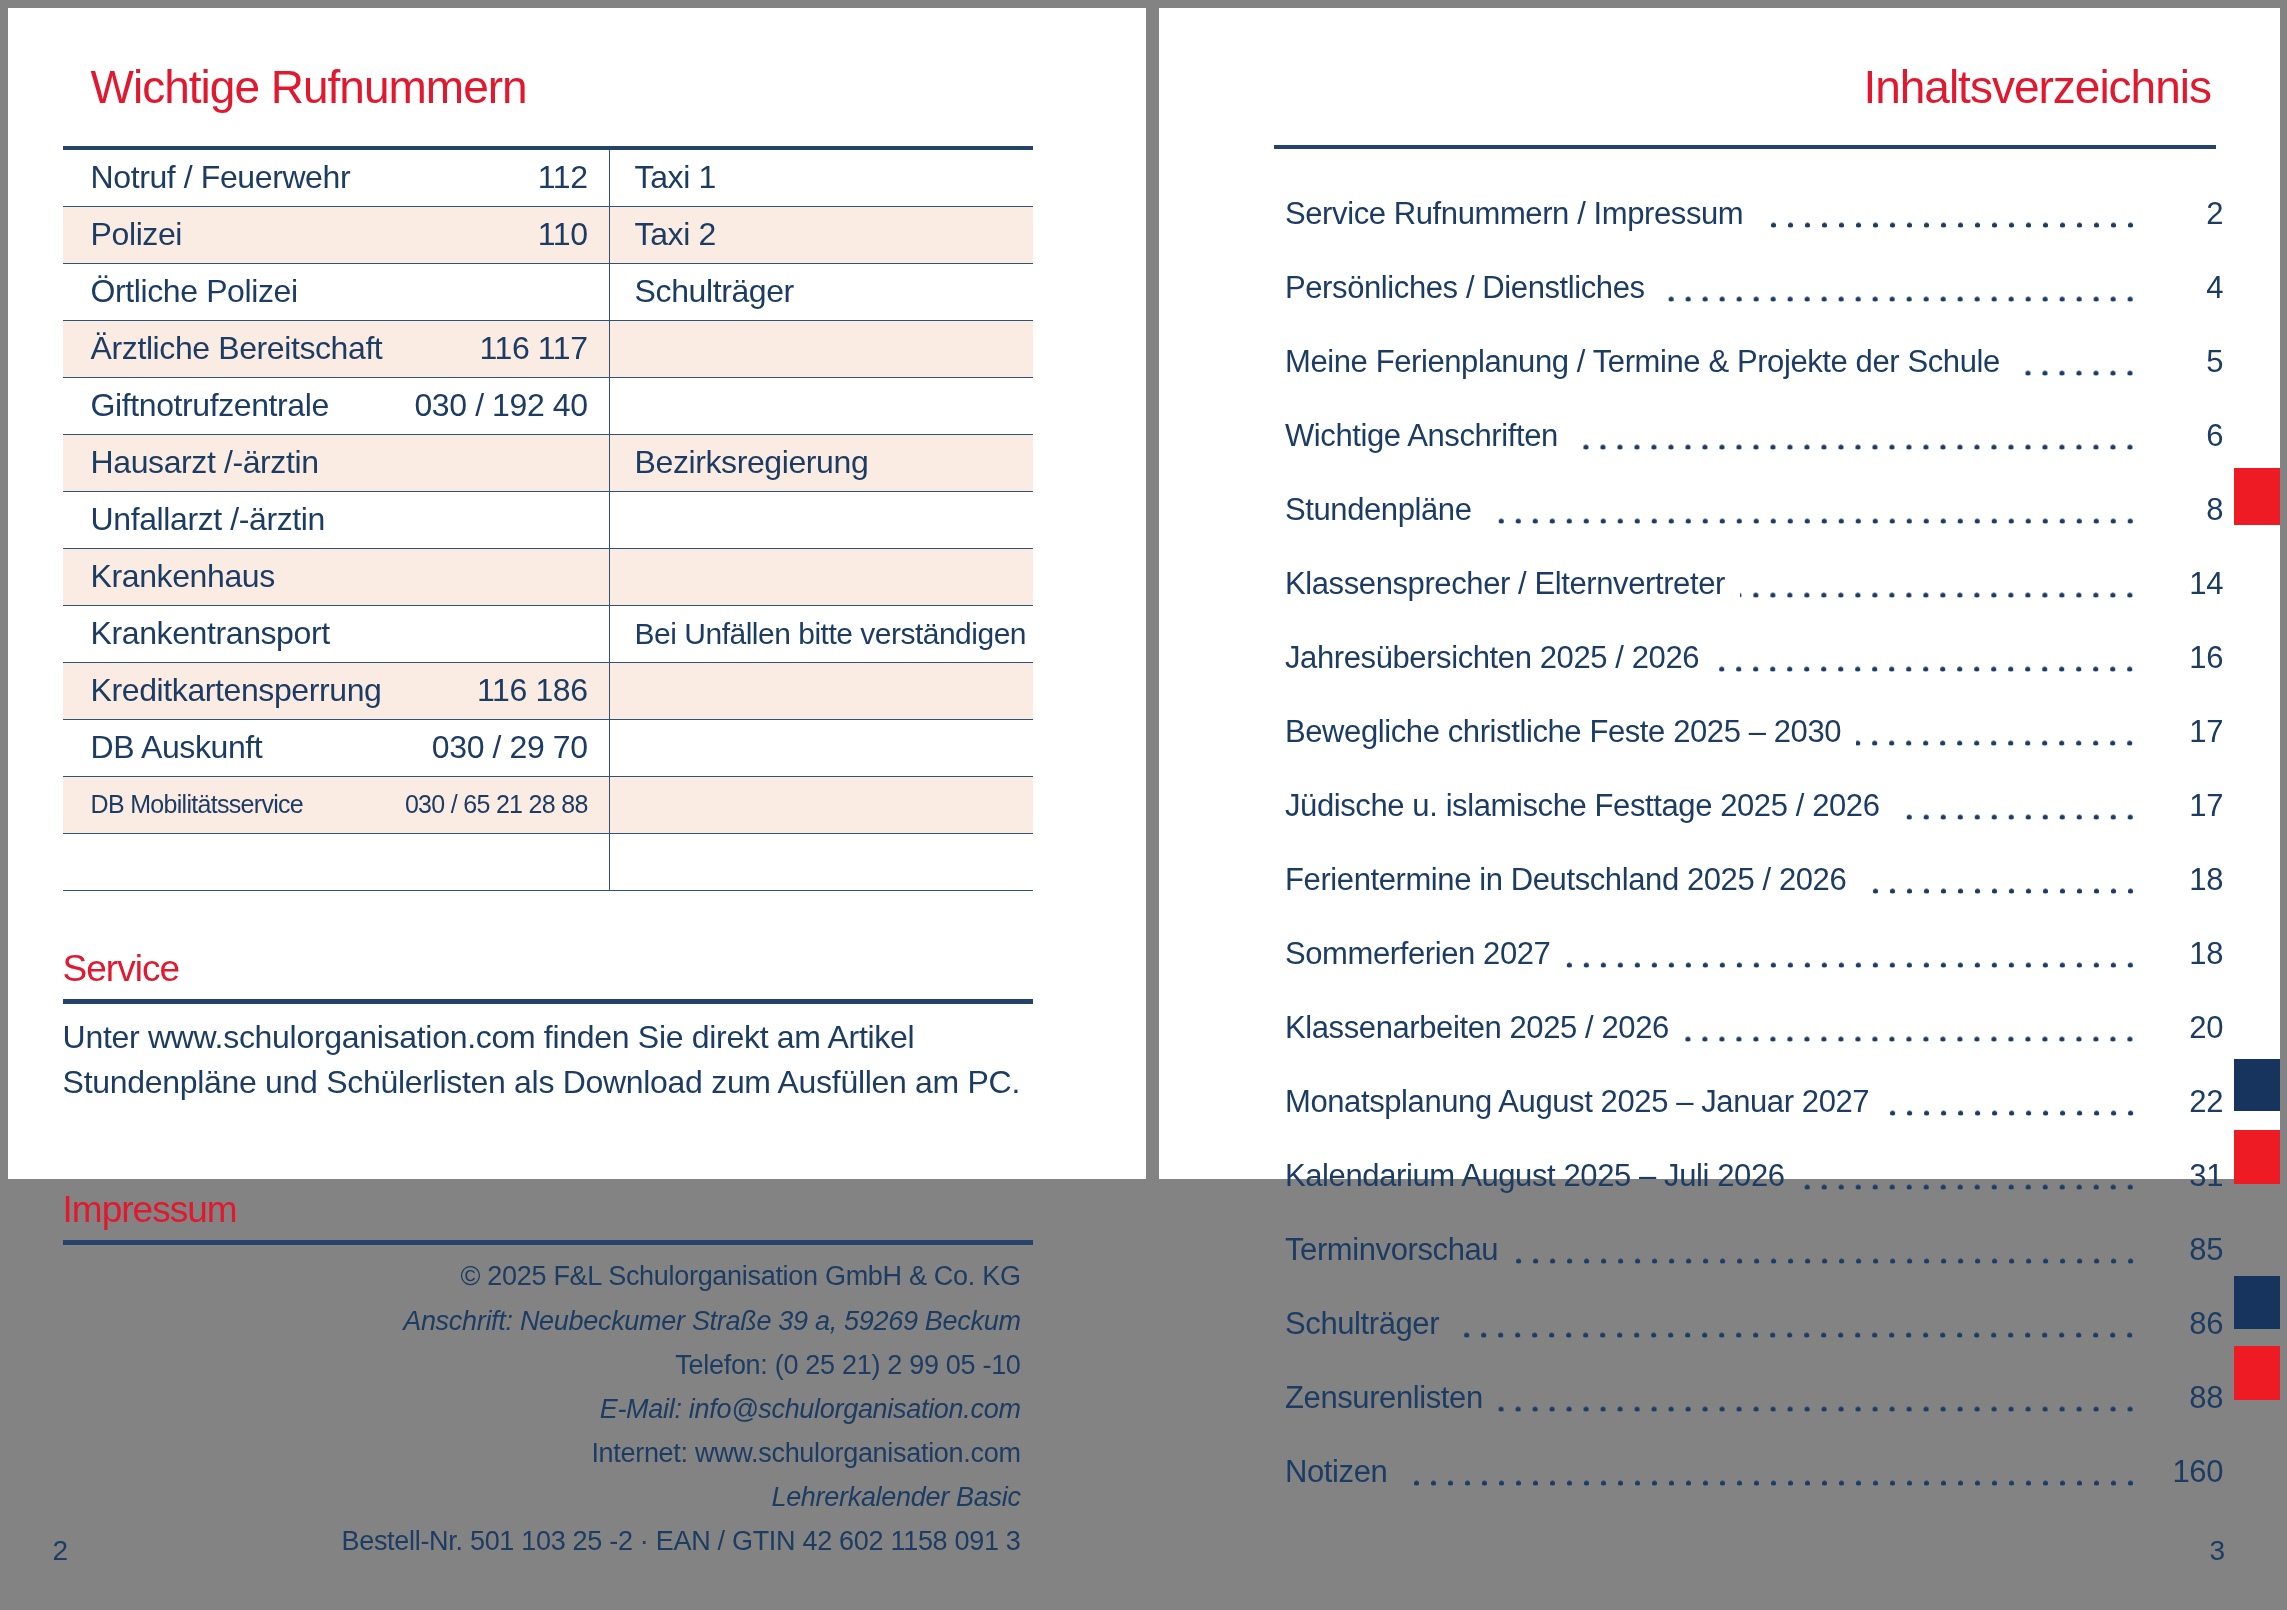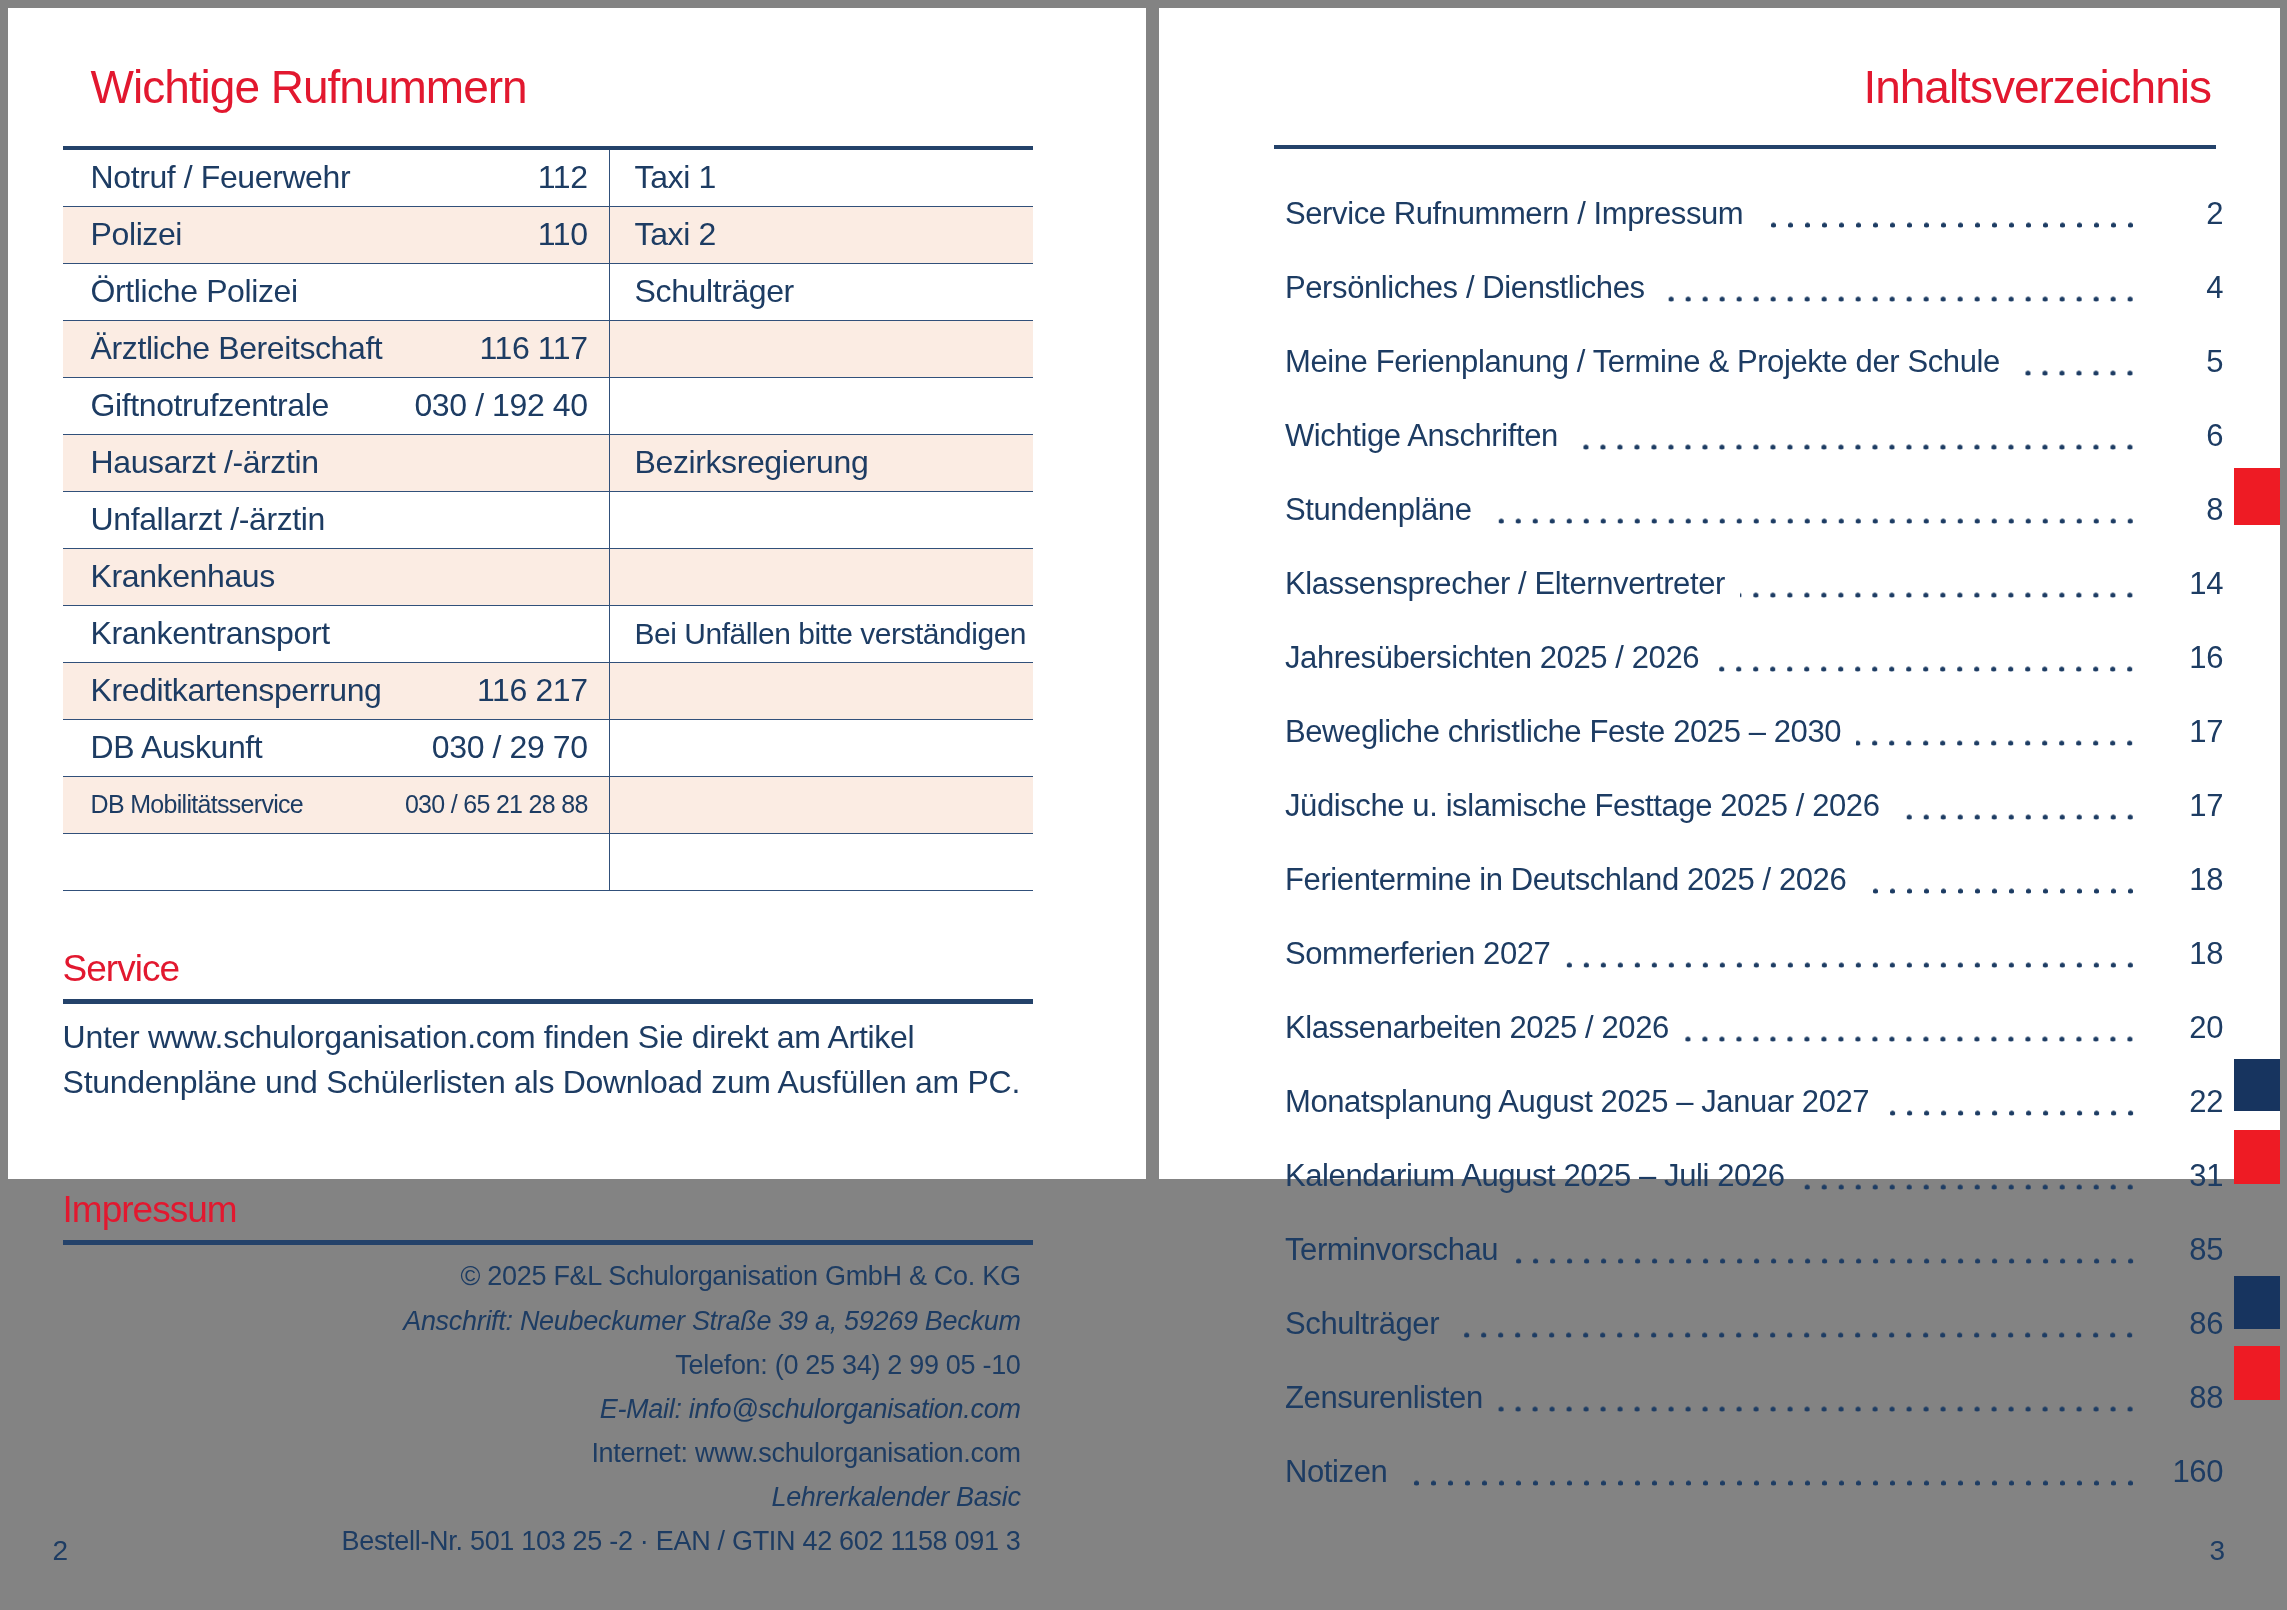--- a/index.html
+++ b/index.html
@@ -151,21 +151,21 @@
             <span>Krankentransport</span>
             <span></span>
           </div>
         <div class="tr2">
             <span class="tightfit">Bei Unfällen bitte verständigen</span>
           </div>
       </div>
       <div class="trow">
         <div class="tl">
             <span>Kreditkartensperrung</span>
-            <span>116 217</span>
+            <span>116 186</span>
           </div>
         <div class="tr2">
             <span></span>
           </div>
       </div>
       <div class="trow">
         <div class="tl">
             <span>DB Auskunft</span>
             <span>030 / 29 70</span>
           </div>
@@ -200,21 +200,21 @@
         <div>Unter www.schulorganisation.com finden Sie direkt am Artikel</div>
         <div>Stundenpläne und Schülerlisten als Download zum Ausfüllen am PC.</div>
       </div>
     </div>
 
     <div class="sec sec-impressum">
       <div class="sec-h">Impressum</div>
       <div class="sec-rule"></div>
       <p class="imp-line imp-first">© 2025 F&amp;L Schulorganisation GmbH &amp; Co. KG</p>
       <p class="imp-line imp-gap">Anschrift: Neubeckumer Straße 39 a, 59269 Beckum</p>
-      <p class="imp-line">Telefon: (0 25 34) 2 99 05 -10</p>
+      <p class="imp-line">Telefon: (0 25 21) 2 99 05 -10</p>
       <p class="imp-line imp-gap">E-Mail: info@schulorganisation.com</p>
       <p class="imp-line">Internet: www.schulorganisation.com</p>
       <p class="imp-line imp-gap">Lehrerkalender Basic</p>
       <p class="imp-line">Bestell-Nr. 501 103 25 -2 · EAN / GTIN 42 602 1158 091 3</p>
     </div>
 
     <div class="pagenum pn-left">2</div>
   </div>
 
   <div class="page page-right">

